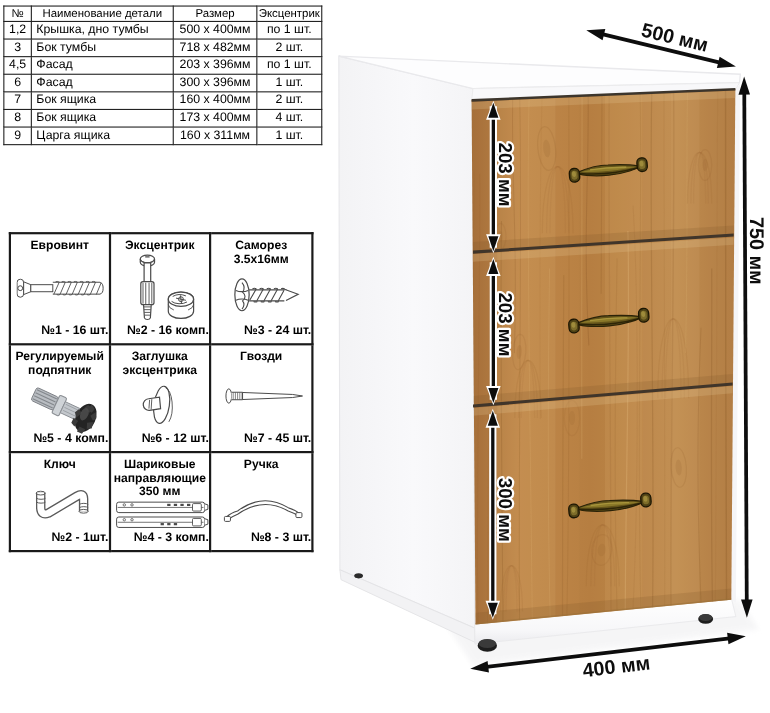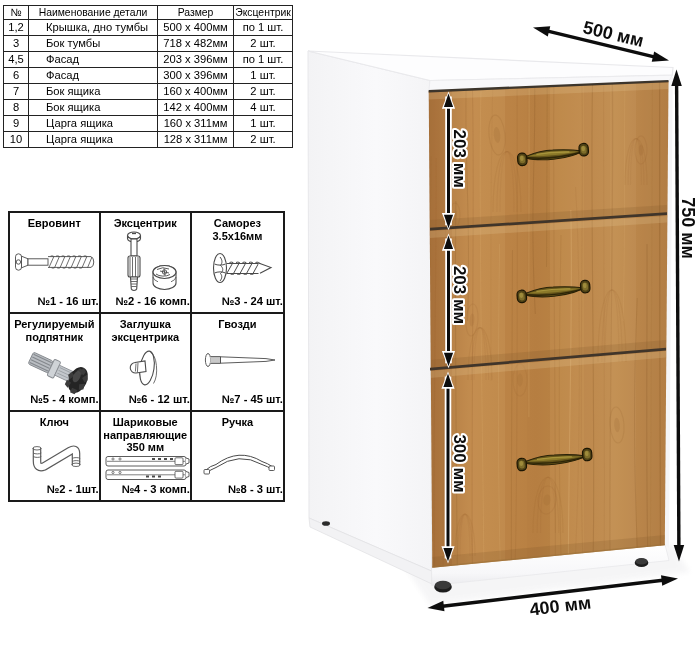--- a/index.html
+++ b/index.html
@@ -3,21 +3,21 @@
 <meta charset="utf-8">
 <style>
   html,body{margin:0;padding:0;background:#fff;width:700px;height:648px;overflow:hidden;}
   body{font-family:"Liberation Sans",sans-serif;position:relative;}
   table{border-collapse:collapse;}
   .pt{position:absolute;left:3px;top:5px;width:289px;table-layout:fixed;}
   .pt td,.pt th{border:1.3px solid #222;font-weight:normal;color:#000;
       padding:0;text-align:center;overflow:hidden;white-space:nowrap;}
   .pt th{height:12.7px;font-size:10.4px;}
   .pt td{height:15px;font-size:11.2px;}
-  .pt td.nm{text-align:left;padding-left:17px;}
+  .pt td.nm{text-align:left;padding-left:4px;}
   .hw{position:absolute;left:8px;top:211px;width:275px;height:291px;table-layout:fixed;}
   .hw td{border:2px solid #1a1a1a;position:relative;padding:12px;vertical-align:top;}
   .hw .ttl{position:absolute;top:4px;left:0;right:0;text-align:center;font-weight:bold;
       font-size:11px;line-height:12.6px;color:#000;white-space:nowrap;}
   .hw .cnt{position:absolute;bottom:5px;left:0;right:0;text-align:right;font-weight:bold;
       font-size:11.2px;color:#000;white-space:nowrap;}
   .hw svg{position:absolute;}
   .cab{position:absolute;left:0;top:0;}
 </style>
 </head>
@@ -63,34 +63,28 @@
       </tr>
  <tr>
         <td>7</td>
         <td class="nm">Бок ящика</td>
         <td>160 x 400мм</td>
         <td>2 шт.</td>
       </tr>
  <tr>
         <td>8</td>
         <td class="nm">Бок ящика</td>
-        <td>142 x 400мм</td>
+        <td>173 x 400мм</td>
         <td>4 шт.</td>
       </tr>
  <tr>
         <td>9</td>
         <td class="nm">Царга ящика</td>
         <td>160 x 311мм</td>
         <td>1 шт.</td>
-      </tr>
- <tr>
-        <td>10</td>
-        <td class="nm">Царга ящика</td>
-        <td>128 x 311мм</td>
-        <td>2 шт.</td>
       </tr>
 </tbody>
   </table>
 
 <table class="hw">
  <colgroup>
       <col style="width:90.6px">
       <col style="width:91.3px">
       <col style="width:93.1px">
     </colgroup>

